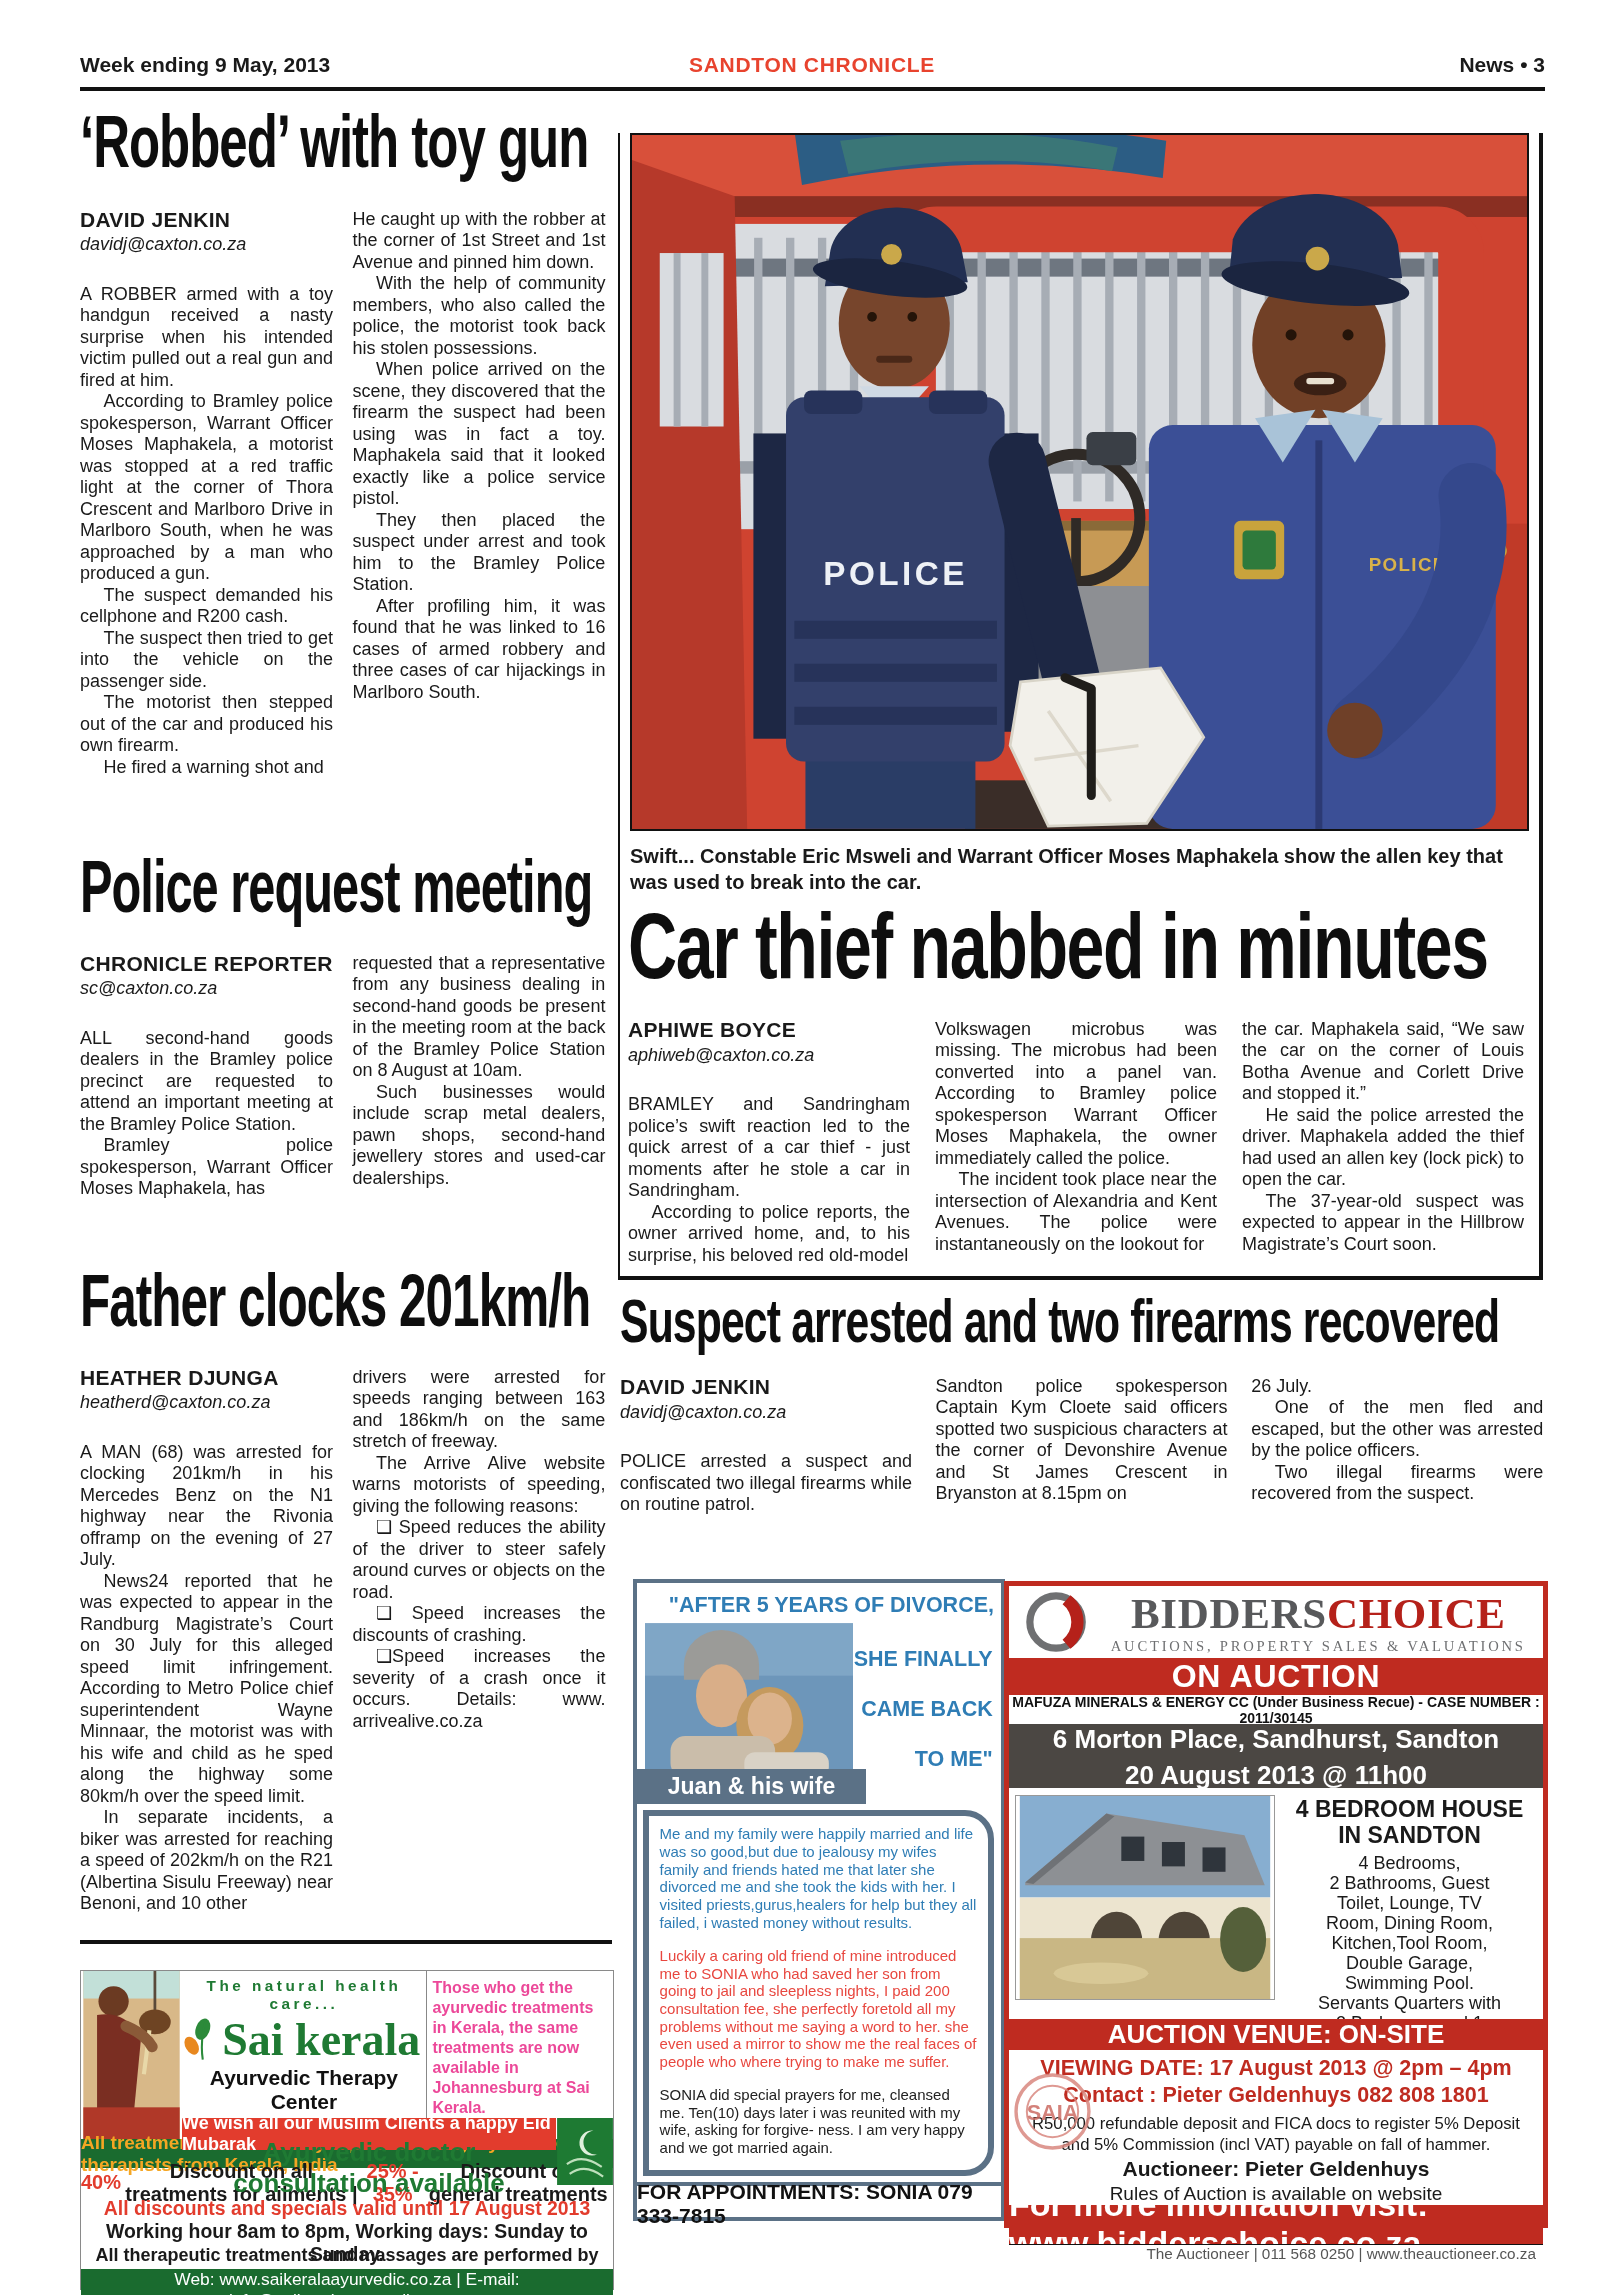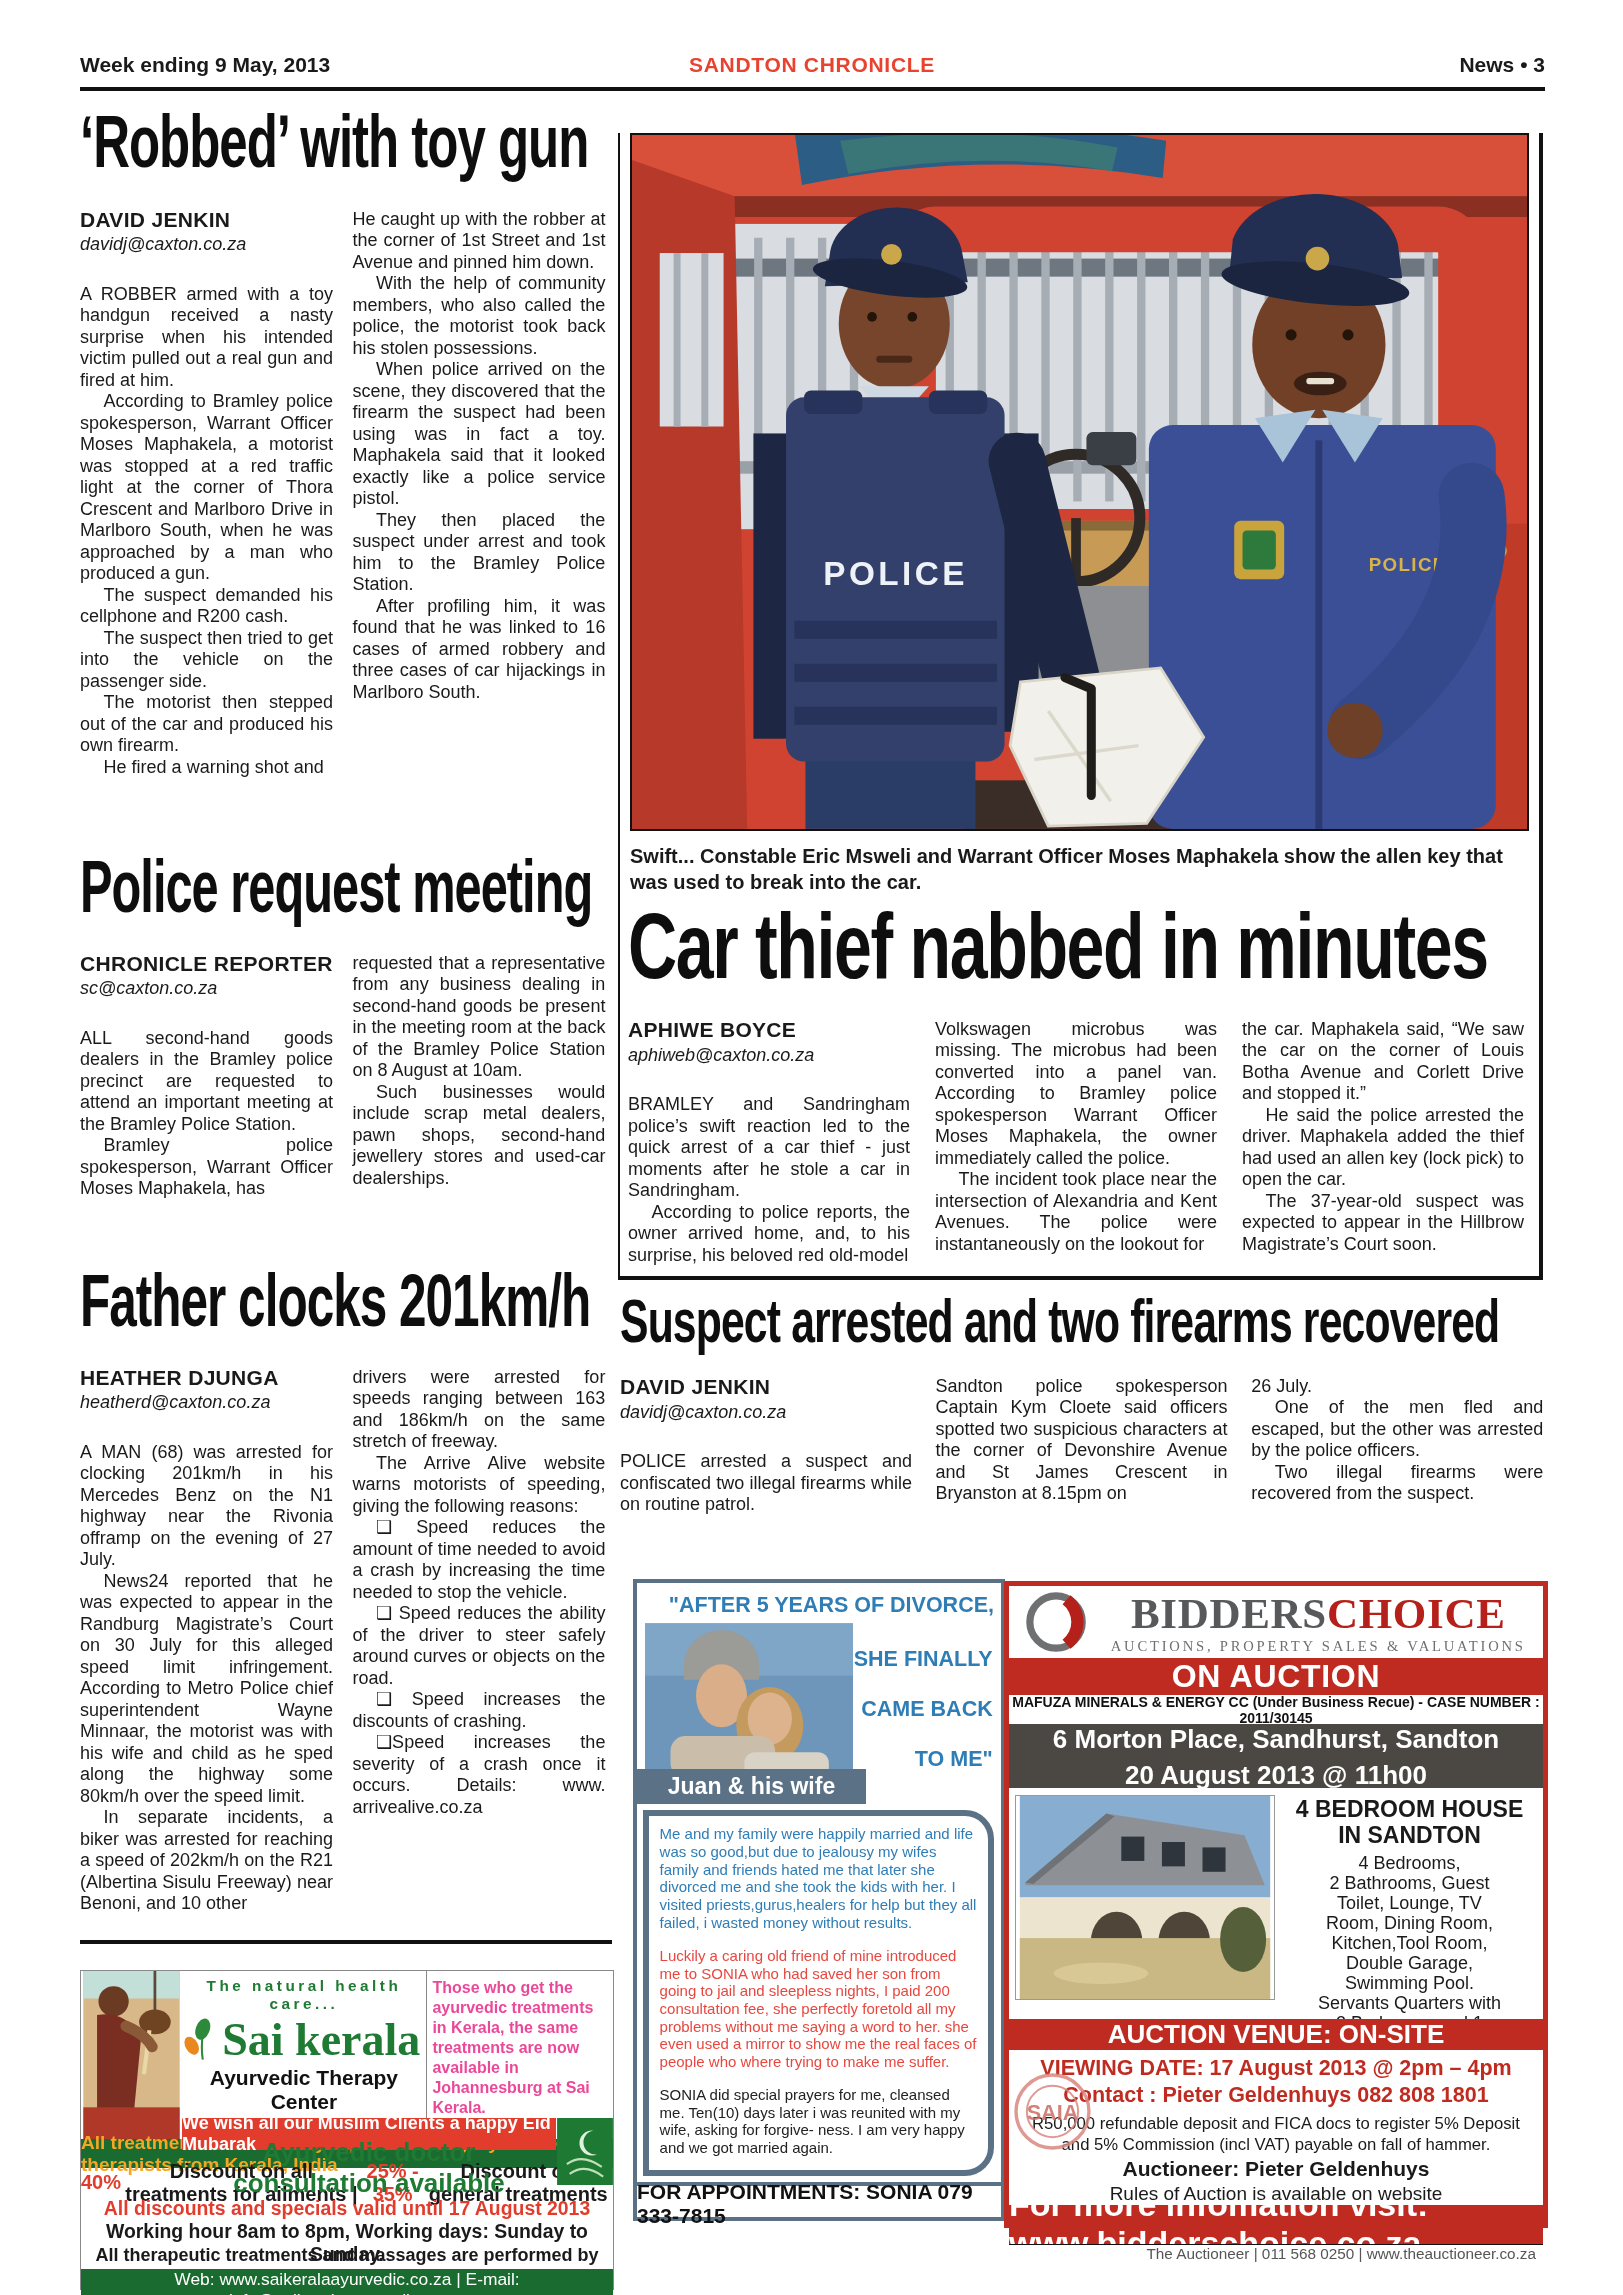--- a/index.html
+++ b/index.html
@@ -127,21 +127,20 @@
         <div>
             <p>A MAN (68) was arrested for clocking 201km/h in his Mercedes Benz on the N1 highway near the Rivonia offramp on the evening of 27 July.</p>
             <p>News24 reported that he was expected to appear in the Randburg Magistrate’s Court on 30 July for this alleged speed limit infringement. According to Metro Police chief superintendent Wayne Minnaar, the motorist was with his wife and child as he sped along the highway some 80km/h over the speed limit.</p>
             <p>In separate incidents, a biker was arrested for reaching a speed of 202km/h on the R21 (Albertina Sisulu Freeway) near Benoni, and 10 other</p>
           </div>
       </div>
       <div class="col" style="width:253px;">
         <div>
             <p>drivers were arrested for speeds ranging between 163 and 186km/h on the same stretch of freeway.</p>
             <p>The Arrive Alive website warns motorists of speeding, giving the following reasons:</p>
-            <p>❑ Speed reduces the amount of time needed to avoid a crash by increasing the time needed to stop the vehicle.</p>
             <p>❑ Speed reduces the ability of the driver to steer safely around curves or objects on the road.</p>
             <p>❑ Speed increases the discounts of crashing.</p>
             <p>❑Speed increases the severity of a crash once it occurs. Details: www. arrivealive.co.za</p>
           </div>
       </div>
     </div>
   </div>
 
   <div class="abs rule" style="left:80px;top:1940px;width:532px;height:4.2px;"></div>
 

